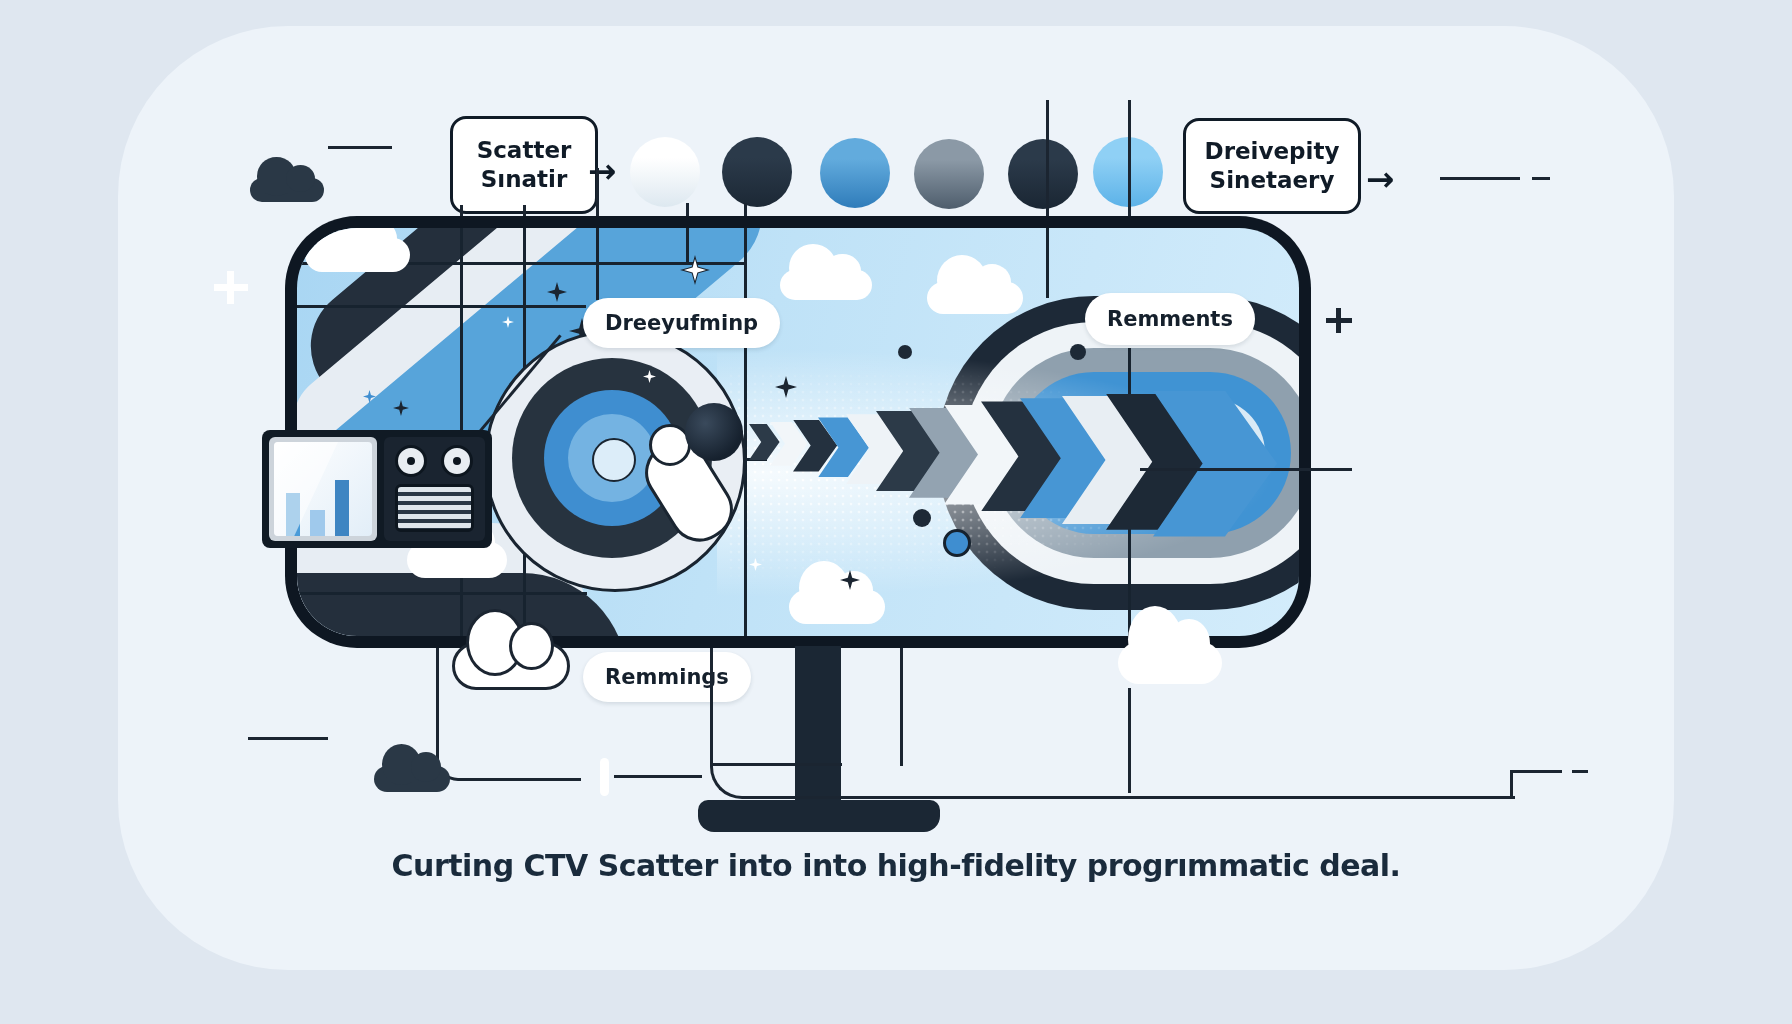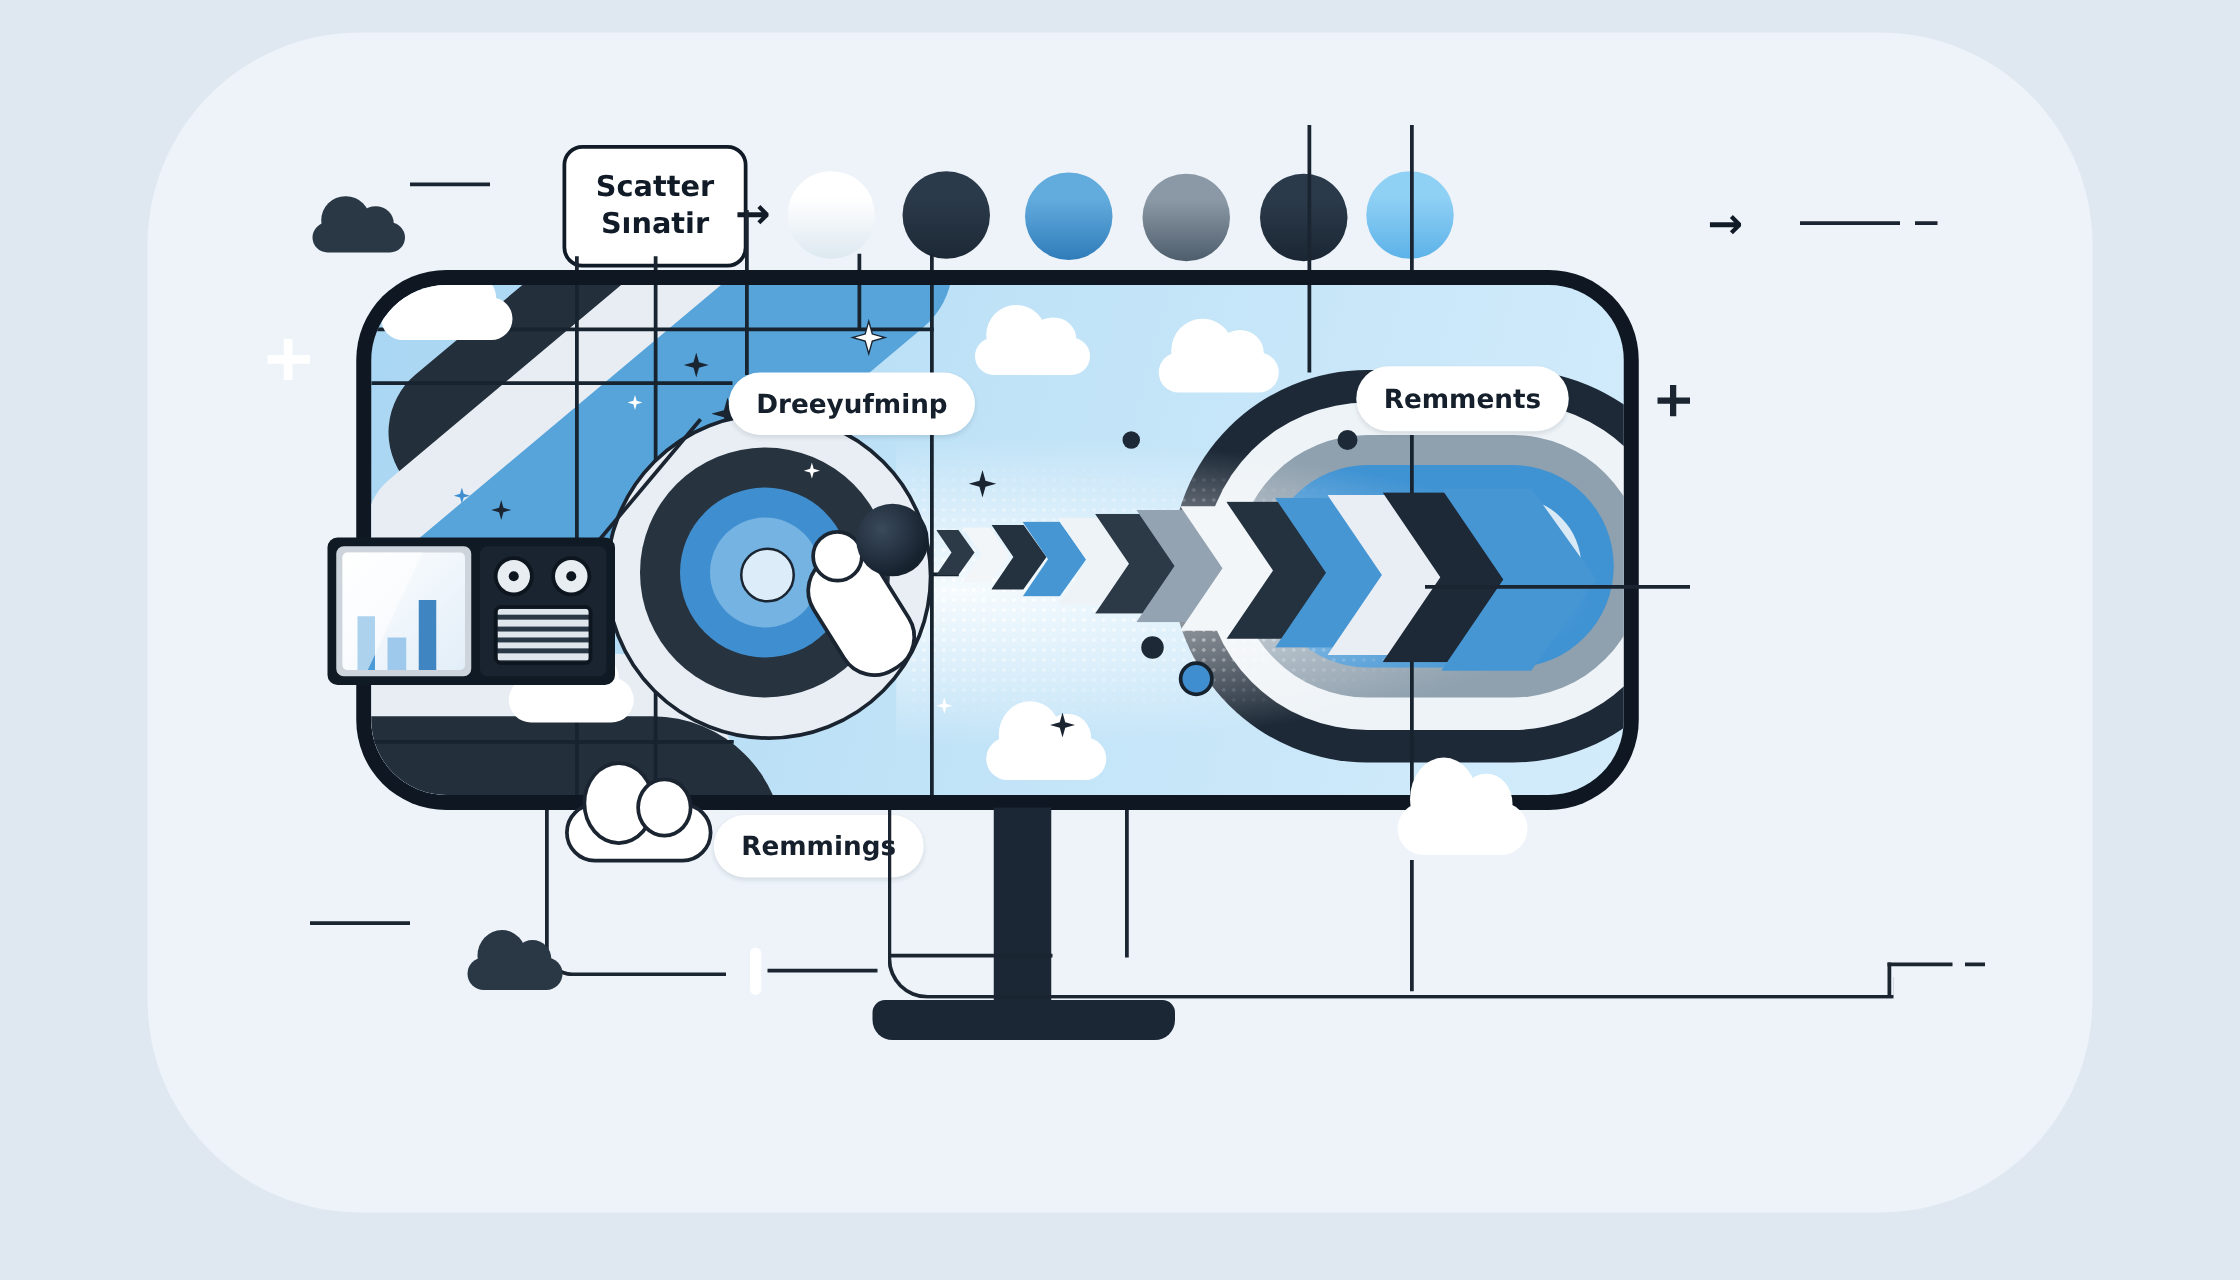--- a/index.html
+++ b/index.html
@@ -57,20 +57,24 @@
   </div>
   <div class="abs arrow" style="left:588px;top:154px">→</div>
 
   <div class="abs dot swatch-dot" style="left: 630px; top: 137px; background: linear-gradient(rgb(255, 255, 255) 30%, rgb(221, 232, 240));"></div>
   <div class="abs dot swatch-dot" style="left: 722px; top: 137px; background: linear-gradient(rgb(43, 58, 74) 30%, rgb(28, 40, 53));"></div>
   <div class="abs dot swatch-dot" style="left: 820px; top: 138px; background: linear-gradient(rgb(98, 171, 221) 30%, rgb(47, 124, 186));"></div>
   <div class="abs dot swatch-dot" style="left: 914px; top: 139px; background: linear-gradient(rgb(139, 153, 166) 30%, rgb(78, 93, 108));"></div>
   <div class="abs dot swatch-dot" style="left: 1008px; top: 139px; background: linear-gradient(rgb(43, 58, 74) 30%, rgb(26, 38, 51));"></div>
   <div class="abs dot swatch-dot" style="left: 1093px; top: 137px; background: linear-gradient(rgb(143, 208, 245) 30%, rgb(92, 178, 232));"></div>
 
+  <div class="abs callout" style="left:1183px;top:118px;width:172px;height:90px">
+    <span>Dreivepity</span>
+    <span>Sinetaery</span>
+  </div>
   <div class="abs arrow" style="left:1366px;top:162px">→</div>
   <div class="abs hline" style="left:1440px;top:177px;width:80px;height:3px"></div>
   <div class="abs hline" style="left:1532px;top:177px;width:18px;height:3px"></div>
 
   <div class="abs vline" style="left:460px;top:205px;width:3px;height:14px"></div>
   <div class="abs vline" style="left:523px;top:205px;width:3px;height:14px"></div>
   <div class="abs vline" style="left:596px;top:168px;width:3px;height:132px"></div>
   <div class="abs vline" style="left:686px;top:203px;width:3px;height:16px"></div>
   <div class="abs vline" style="left:744px;top:203px;width:3px;height:16px"></div>
   <div class="abs vline" style="left:1046px;top:100px;width:3px;height:120px"></div>
@@ -184,34 +188,35 @@
     <div style="flex:1;background:#1a2430;border-radius:6px;padding:6px 8px;box-sizing:border-box;display:flex;flex-direction:column;align-items:center">
       <div style="display:flex;gap:14px;margin-top:2px">
         <div class="knob"></div>
         <div class="knob"></div>
       </div>
       <div style="margin-top:7px;width:86%;height:42px;border:3px solid #0d161f;border-radius:6px;background:repeating-linear-gradient(180deg,#dfe6ec 0 5px,#2a3745 5px 9px)"></div>
     </div>
   </div>
 
   <div class="cloud outlined" style="left:452px;top:642px;width:112px;height:42px"></div>
-  <div class="abs pill" style="left:571px;top:652px">Remmings</div>
+  <div class="abs pill" style="left:583px;top:652px">Remmings</div>
   <div class="cloud" style="left:1118px;top:642px;width:104px;height:42px"></div>
 
   <div class="abs" style="left:795px;top:646px;width:46px;height:160px;background:#1b2734"></div>
   <div class="abs" style="left:698px;top:800px;width:242px;height:32px;background:#1b2734;border-radius:10px 10px 16px 16px"></div>
 
   <div class="abs hline" style="left:248px;top:737px;width:80px;height:3px"></div>
   <div class="lshape" style="left:436px;top:648px;width:142px;height:130px;border-bottom-left-radius:22px"></div>
   <div class="abs" style="left:600px;top:758px;width:9px;height:38px;background:#fff;border-radius:5px"></div>
   <div class="abs hline" style="left:614px;top:775px;width:88px;height:3px"></div>
   <div class="lshape" style="left:710px;top:648px;width:802px;height:148px;border-bottom-left-radius:32px"></div>
   <div class="abs hline" style="left:712px;top:763px;width:130px;height:3px"></div>
   <div class="abs vline" style="left:900px;top:648px;width:3px;height:118px"></div>
   <div class="abs vline" style="left:1128px;top:688px;width:3px;height:105px"></div>
   <div class="abs vline" style="left:1510px;top:770px;width:3px;height:26px"></div>
   <div class="abs hline" style="left:1510px;top:770px;width:52px;height:3px"></div>
   <div class="abs hline" style="left:1572px;top:770px;width:16px;height:3px"></div>
 
   <div class="cloud dark" style="left:374px;top:766px;width:76px;height:26px"></div>
 
+  <div class="abs caption">Curting CTV Scatter into into high-fidelity progrımmatic deal.</div>
 
 </div>
 
 </body></html>

